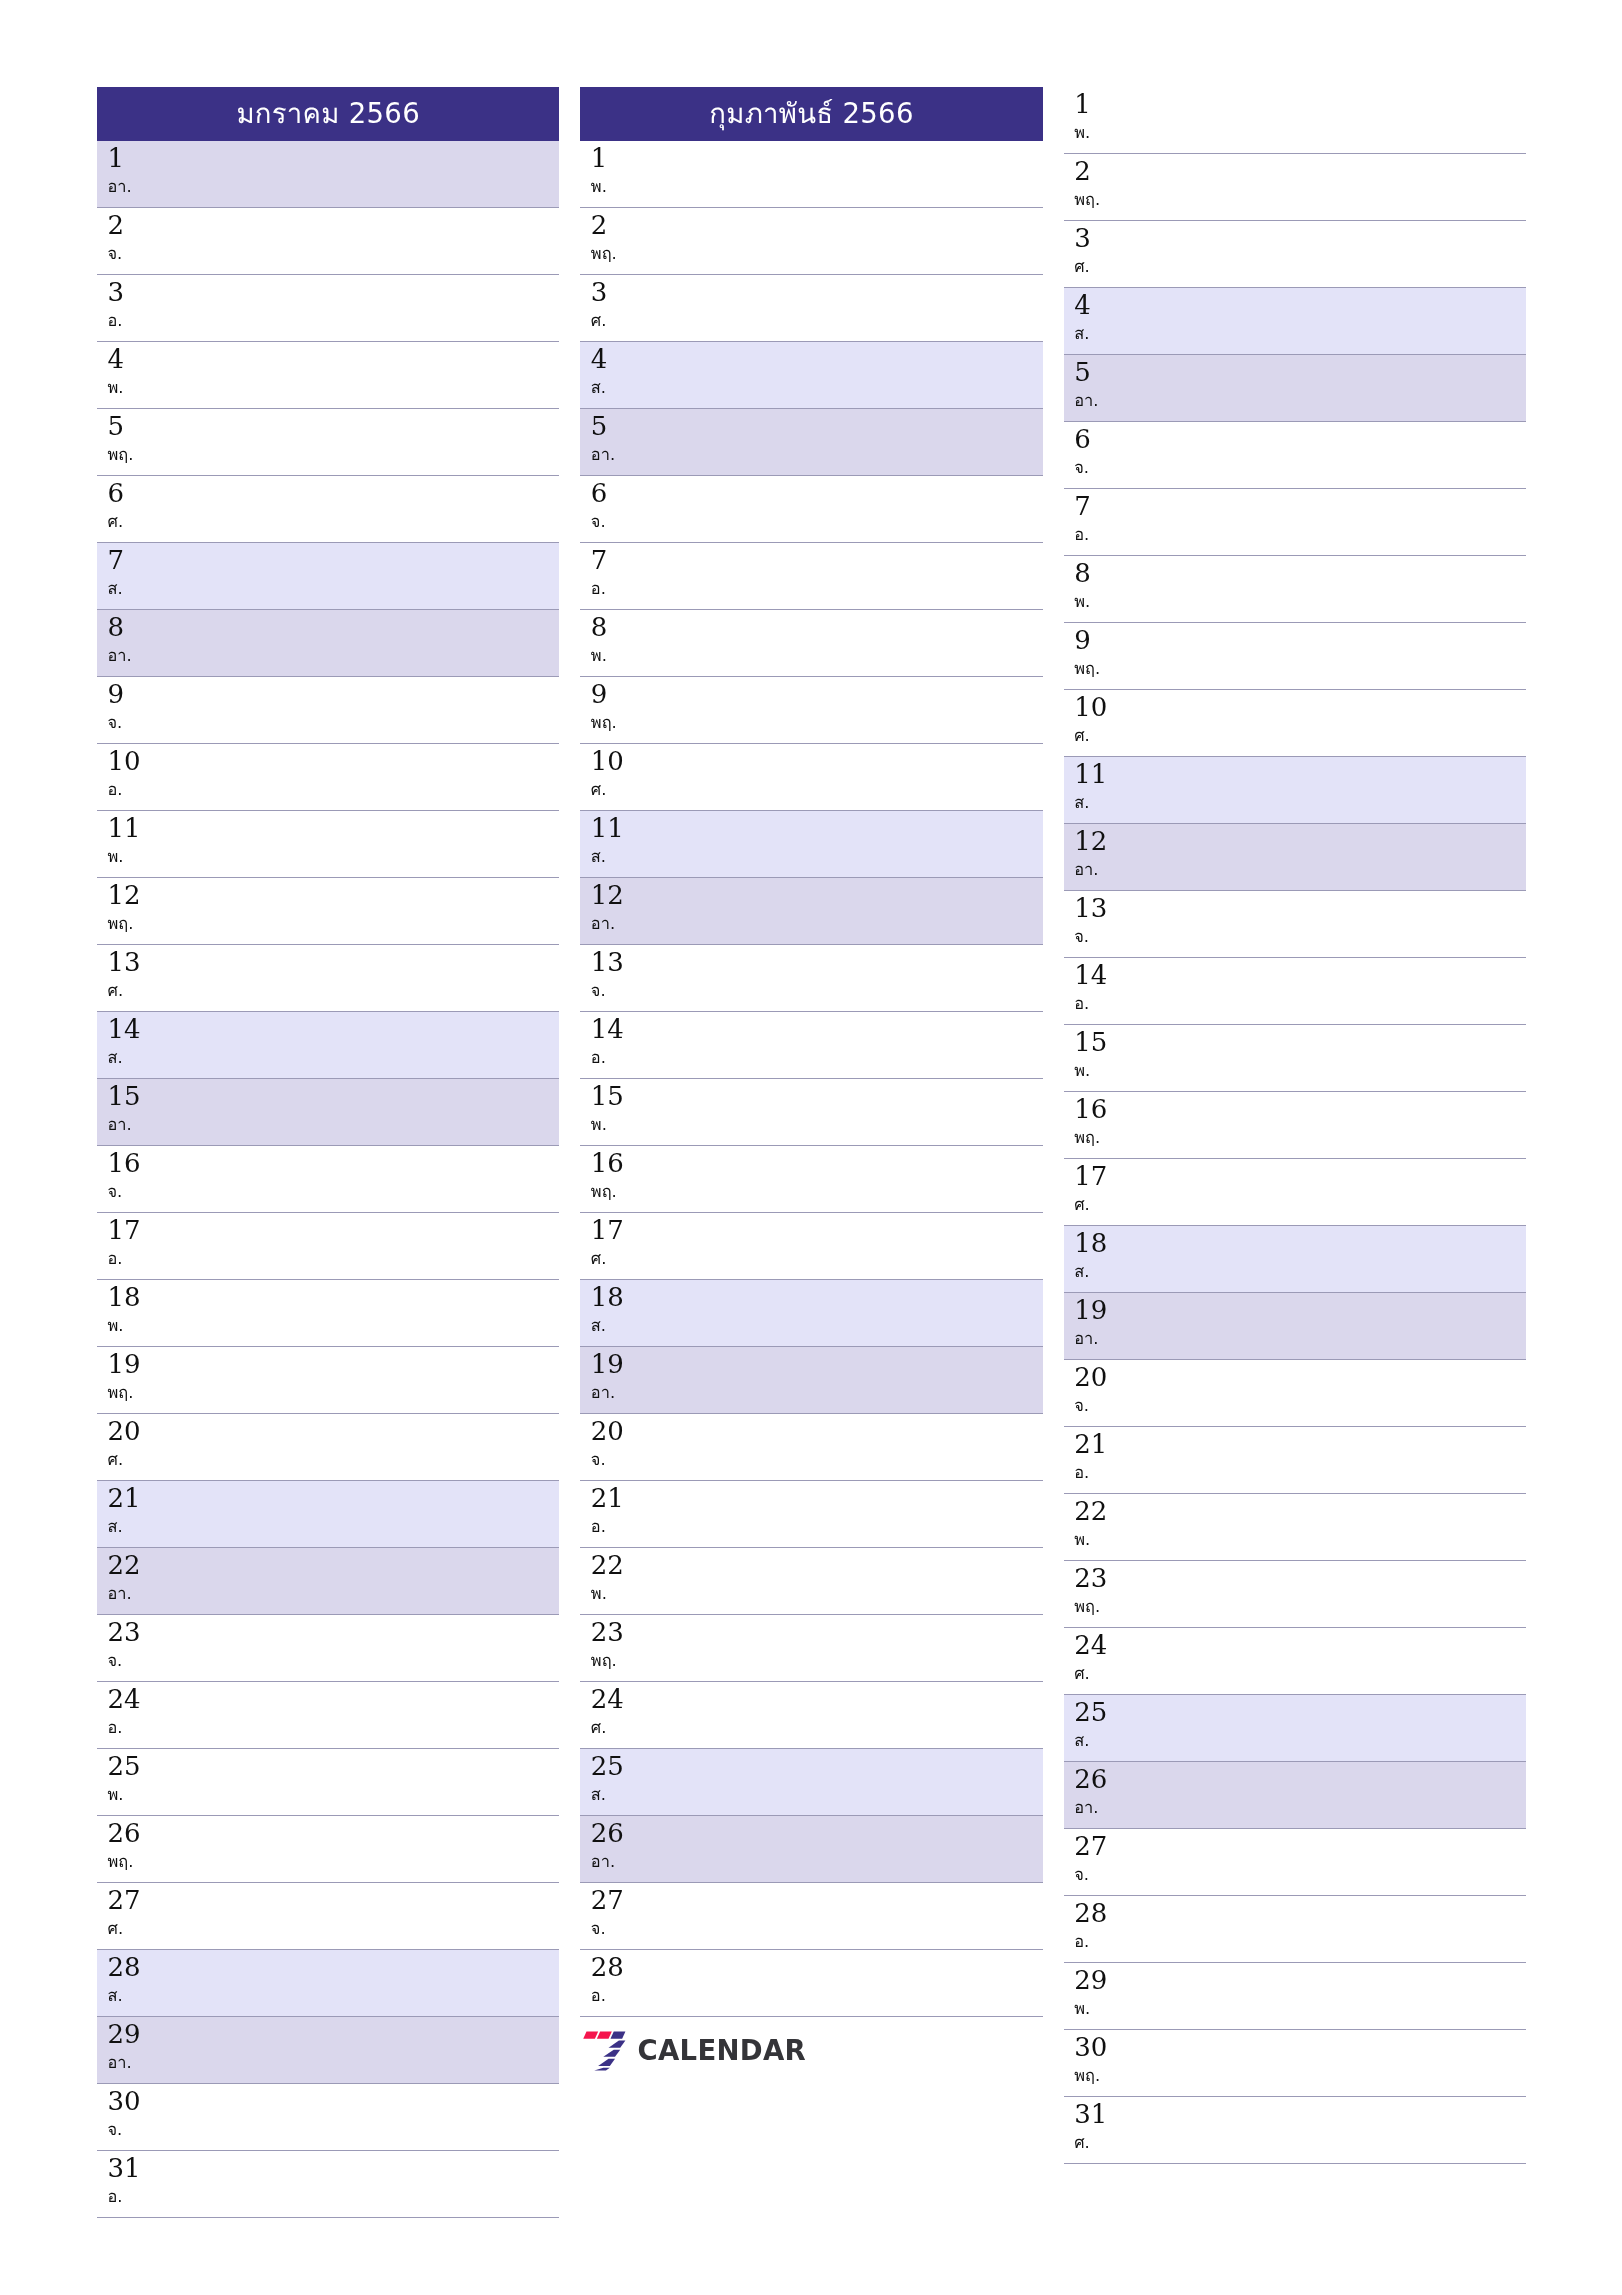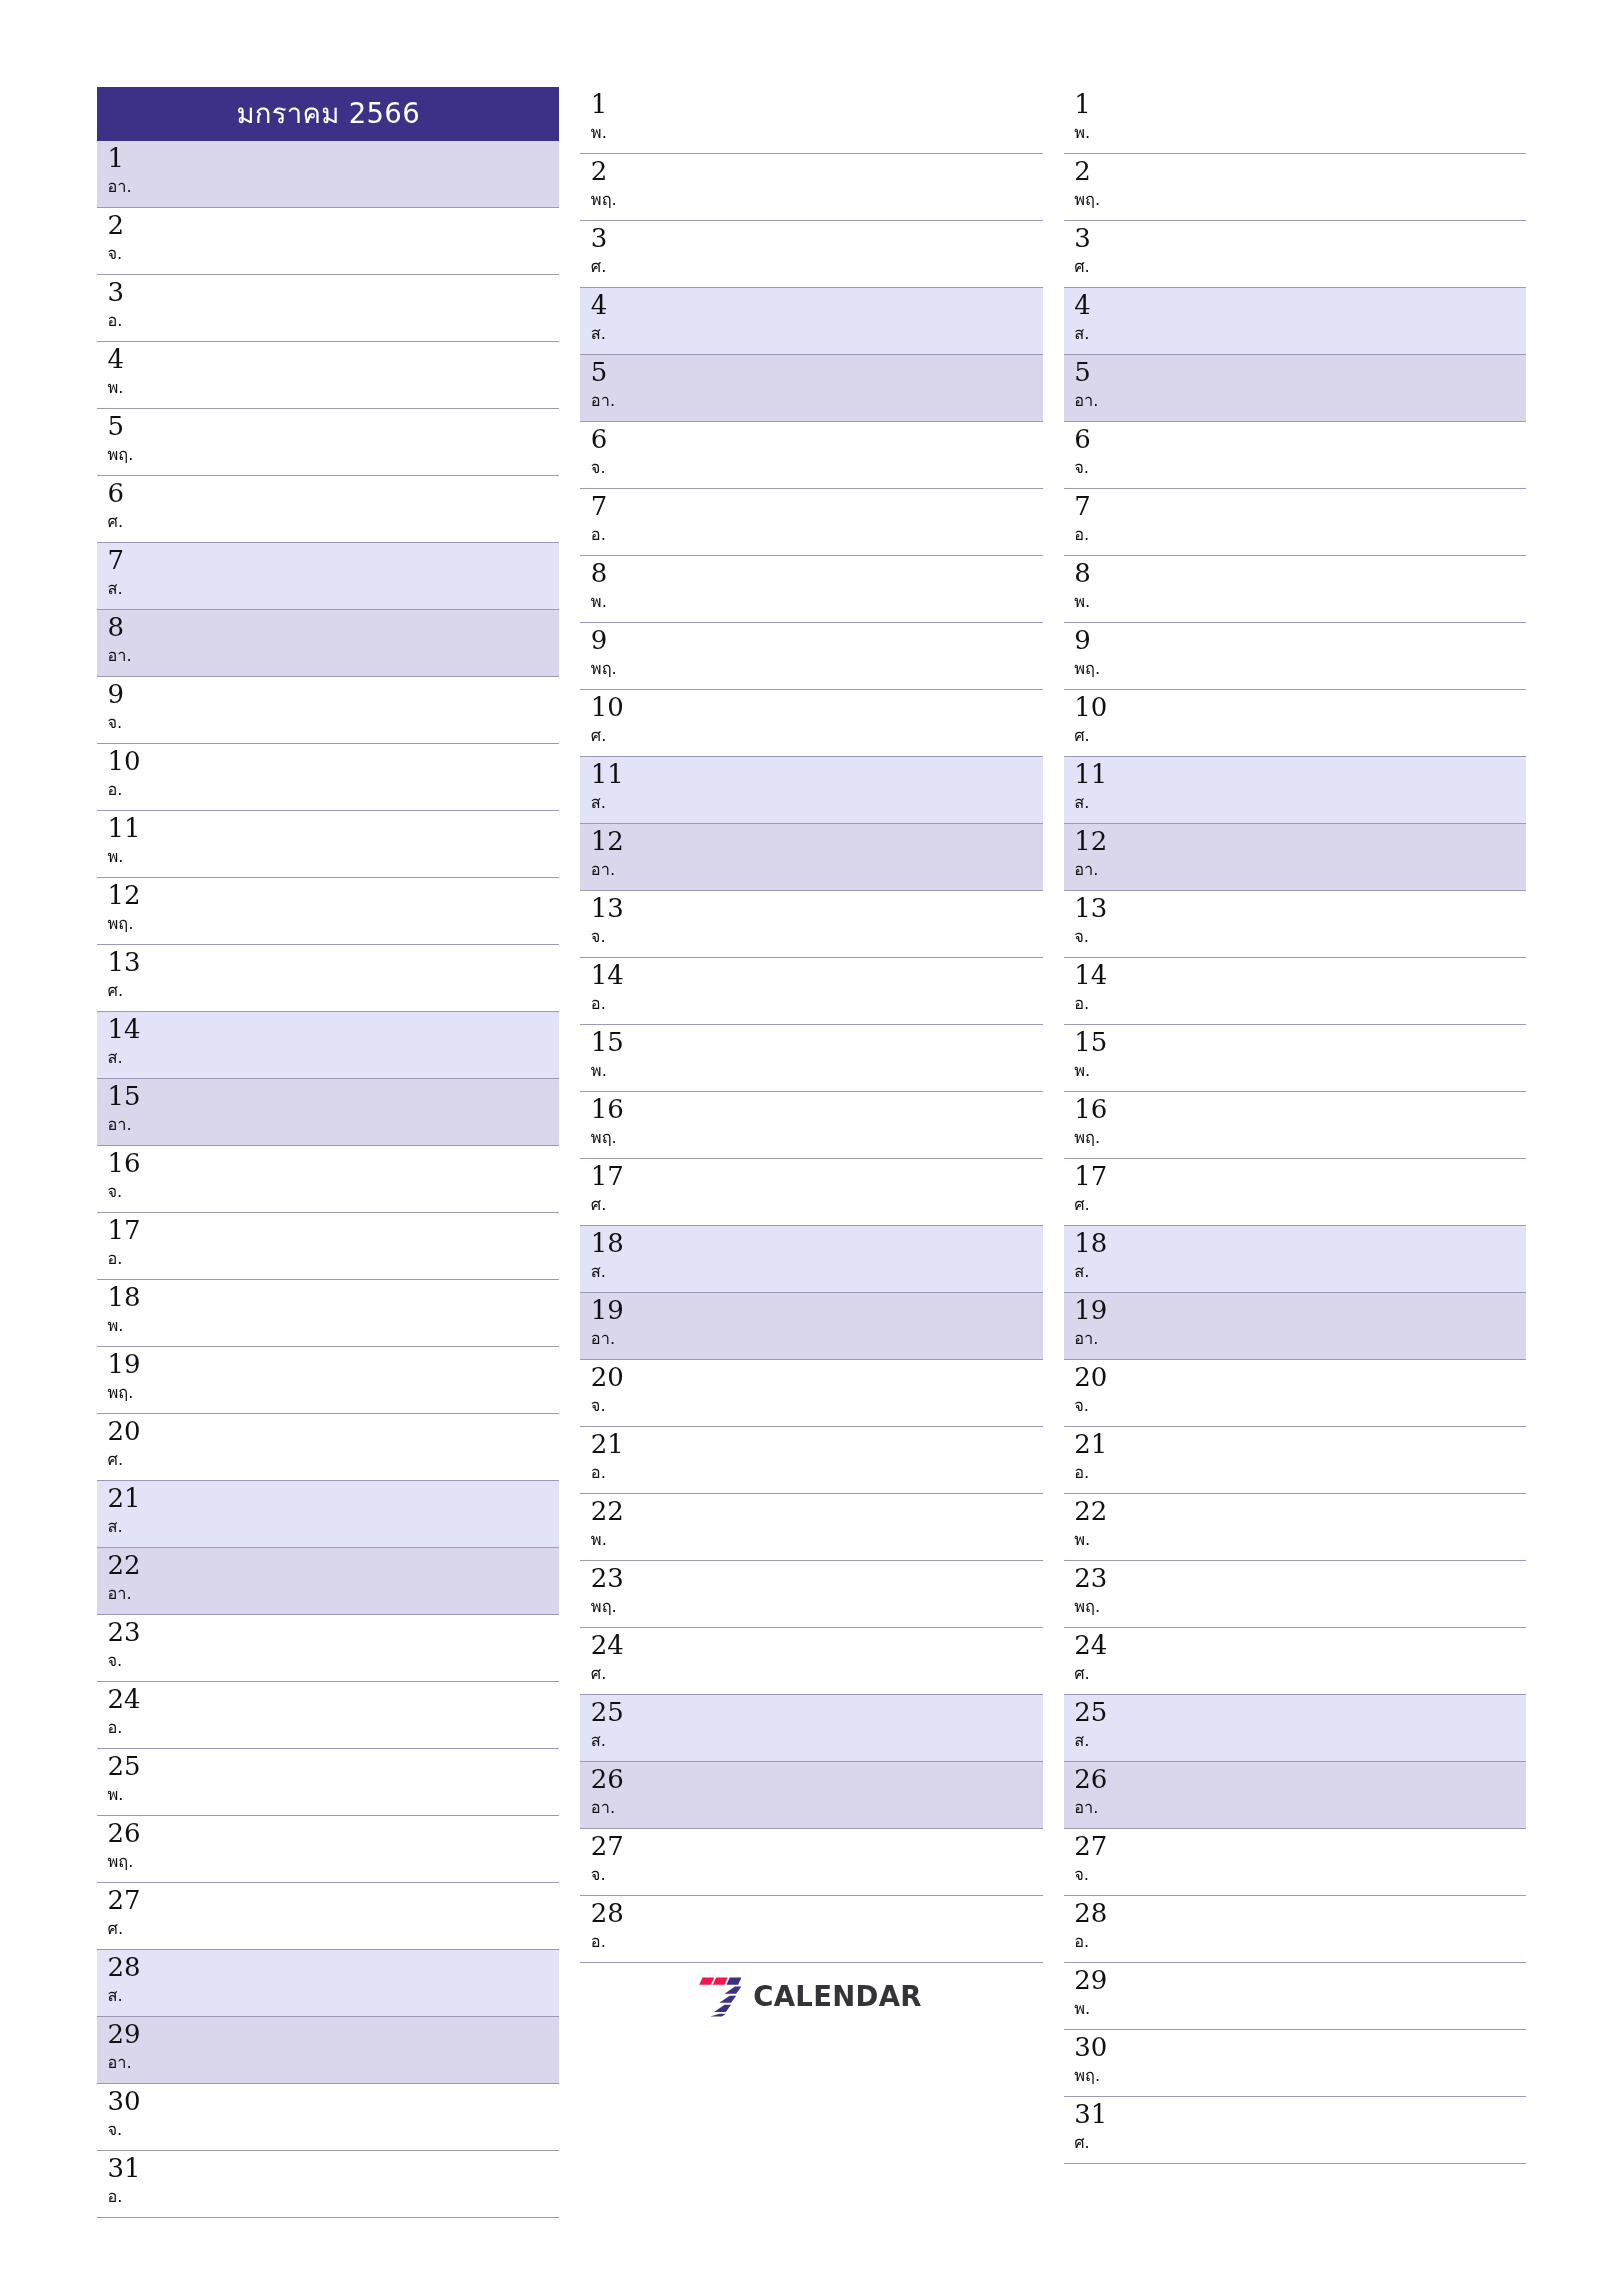--- a/index.html
+++ b/index.html
@@ -86,21 +86,21 @@
     border-bottom: none;
     background: transparent;
   }
 
   
   .logo-row {
     height: 67px;
     position: relative;
     display: flex;
     align-items: center;
-    justify-content: center;
+    justify-content: flex-start;
     padding-right: 5.2px;
     box-sizing: border-box;
   }
   .logo {
     display: flex;
     align-items: center;
     gap: 9.2px;
   }
   .logo-mark {
     width: 48px;
@@ -243,20 +243,21 @@
           <div class="day-num">30</div>
           <div class="day-abbr">จ.</div>
         </div>
         <div class="day-row ">
           <div class="day-num">31</div>
           <div class="day-abbr">อ.</div>
         </div>
       </div>
     </div>
     <div class="month-col">
+      <div class="month-header">กุมภาพันธ์ 2566</div>
       <div class="days-list">
         <div class="day-row ">
           <div class="day-num">1</div>
           <div class="day-abbr">พ.</div>
         </div>
         <div class="day-row ">
           <div class="day-num">2</div>
           <div class="day-abbr">พฤ.</div>
         </div>
         <div class="day-row ">

